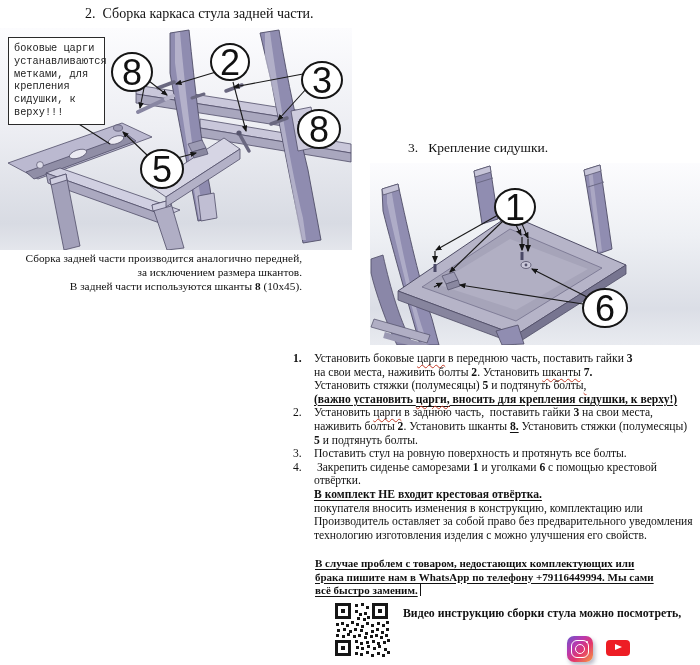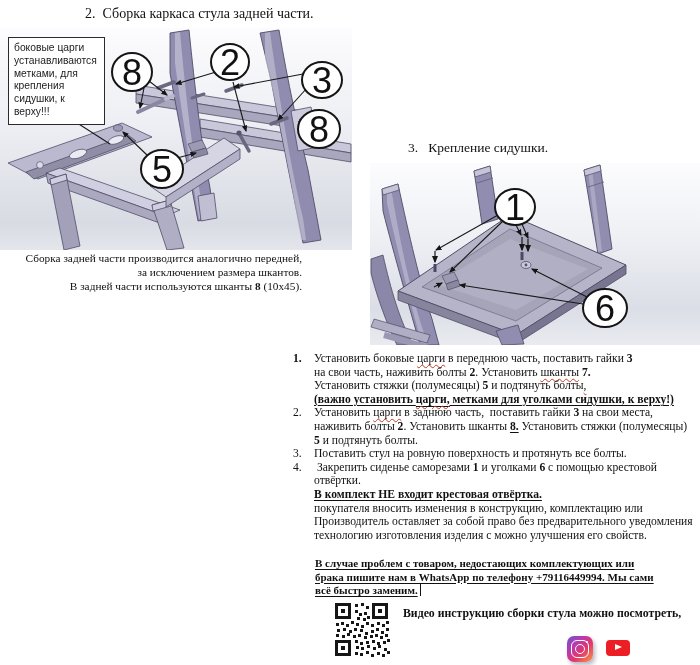--- a/index.html
+++ b/index.html
@@ -9,21 +9,21 @@
   .tline{white-space:pre;}
   .b{font-weight:bold;}
   .u{text-decoration-line:underline;text-decoration-thickness:1px;text-underline-offset:2px;}
   .w{text-decoration-line:underline;text-decoration-style:wavy;text-decoration-color:#c43b28;text-decoration-thickness:1px;text-underline-offset:2px;}
   .u.w{border-bottom:1px solid #111;text-align:center;}
   #title2{left:85px;top:6px;font-size:14px;white-space:pre;}
   #title3{left:408px;top:140px;font-size:13.5px;white-space:pre;}
   #diag1{left:0;top:28px;width:352px;height:222px;}
   #diag2{left:370px;top:163px;width:330px;height:182px;}
   #notebox{left:8px;top:37px;width:86px;border:1.3px solid #2a2a2a;background:#fff;
-           padding:4px 4px 5px 5px;font-family:Liberation Sans, sans-serif;
+           padding:4px 4px 5px 5px;font-family:Liberation Mono, monospace;
            font-size:10.3px;line-height:1.24;color:#1c1c1c;z-index:3;}
   #rearnote{left:0;top:251px;width:302px;text-align:right;font-size:11.3px;line-height:14px;}
   #instr{left:293px;top:352px;width:407px;font-size:11.6px;line-height:13.6px;}
   .instr-item{display:flex;}
   .instr-num{width:21px;flex:0 0 21px;}
   #warranty{left:315px;top:557px;font-size:11px;line-height:13.5px;}
   .cursor{display:inline-block;width:1.5px;height:12px;background:#111;margin-left:2px;vertical-align:-2px;}
   #videonote{left:403px;top:605px;font-size:11.8px;line-height:16.5px;}
   #qr{left:333px;top:601px;width:57px;height:57px;}
   #ig{left:567px;top:636px;width:26px;height:26px;border-radius:7px;
@@ -225,23 +225,23 @@
     <text class="cnum" x="145" y="57">1</text>
     <text class="cnum" x="235" y="158">6</text>
   </g>
 </svg>
 
 <div class="abs" id="instr">
   <div class="instr-item">
     <div class="instr-num b">1.</div>
     <div>
       <div class="tline"><span>Установить боковые </span><span class="w">царги</span><span> в переднюю часть, поставить гайки </span><span class="b">3</span></div>
-      <div class="tline"><span>на свои часть, наживить болты </span><span class="b">2</span><span>. Установить </span><span class="w">шканты</span><span> </span><span class="b">7.</span></div>
+      <div class="tline"><span>на свои места, наживить болты </span><span class="b">2</span><span>. Установить </span><span class="w">шканты</span><span> </span><span class="b">7.</span></div>
       <div class="tline"><span>Установить стяжки (полумесяцы) </span><span class="b">5</span><span> и подтянуть болты</span><span class="w">,</span></div>
-      <div class="tline"><span class="b u">(важно установить </span><span class="b u w">царги,</span><span class="b u"> метками для уголками сидушки, к верху!)</span></div>
+      <div class="tline"><span class="b u">(важно установить </span><span class="b u w">царги,</span><span class="b u"> вносить для крепления сидушки, к верху!)</span></div>
     </div>
   </div>
   <div class="instr-item">
     <div class="instr-num">2.</div>
     <div>
       <div class="tline"><span>Установить </span><span class="w">царги</span><span> в заднюю часть,  поставить гайки </span><span class="b">3</span><span> на свои места,</span></div>
       <div class="tline"><span>наживить болты </span><span class="b">2</span><span>. Установить шканты </span><span class="b u">8.</span><span> Установить стяжки (полумесяцы)</span></div>
       <div class="tline"><span class="b">5</span><span> и подтянуть болты.</span></div>
     </div>
   </div>

